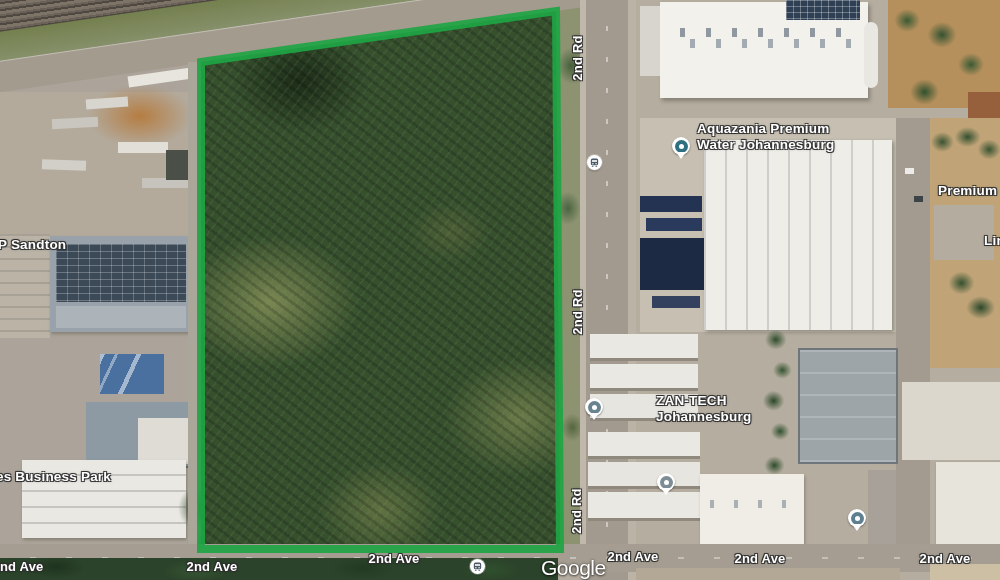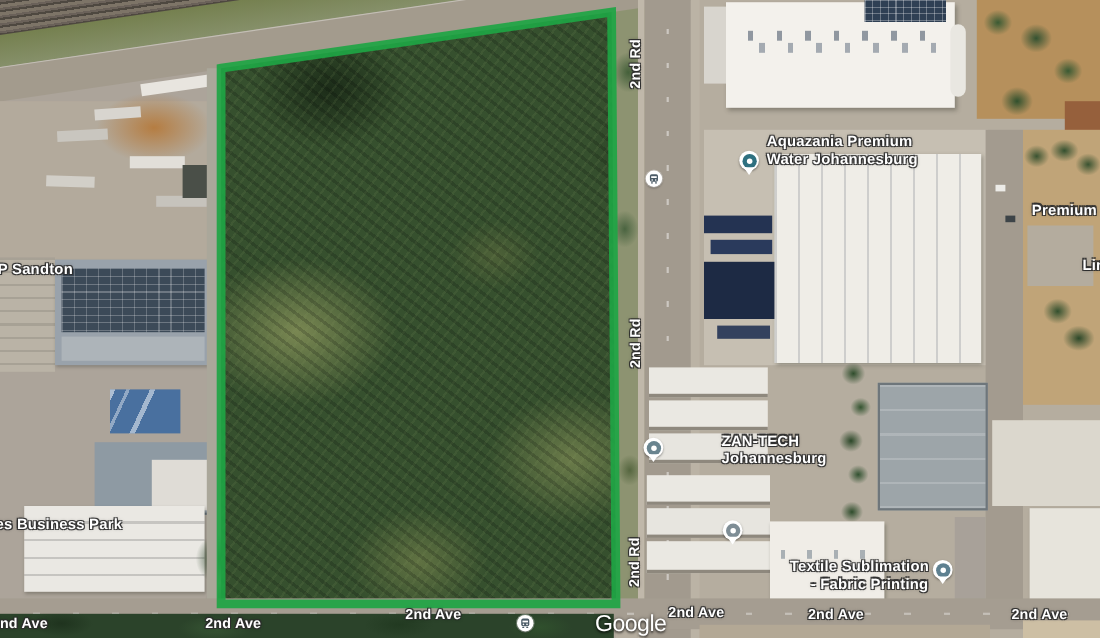--- a/index.html
+++ b/index.html
@@ -216,20 +216,16 @@
     <div>Water Johannesburg</div>
   </div>
   <div class="lbl" style="left:938px;top:183px;">Premium</div>
   <div class="lbl" style="left:984px;top:233px;">Lin</div>
   <div class="lbl" style="left:-2px;top:237px;">P Sandton</div>
   <div class="lbl" style="left:-4px;top:469px;">es Business Park</div>
   <div class="lbl" style="left:616px;top:393px;margin-left:40px;">
     <div>ZAN-TECH</div>
     <div>Johannesburg</div>
   </div>
-  <div class="lbl" style="left:718px;top:507px;width:126px;text-align:right;">
-    <div>Textile Sublimation</div>
-    <div>- Fabric Printing</div>
-  </div>
 
   <div class="glogo" style="left:541px;top:556px;">Google</div>
 
 </div>
 
 </body></html>

